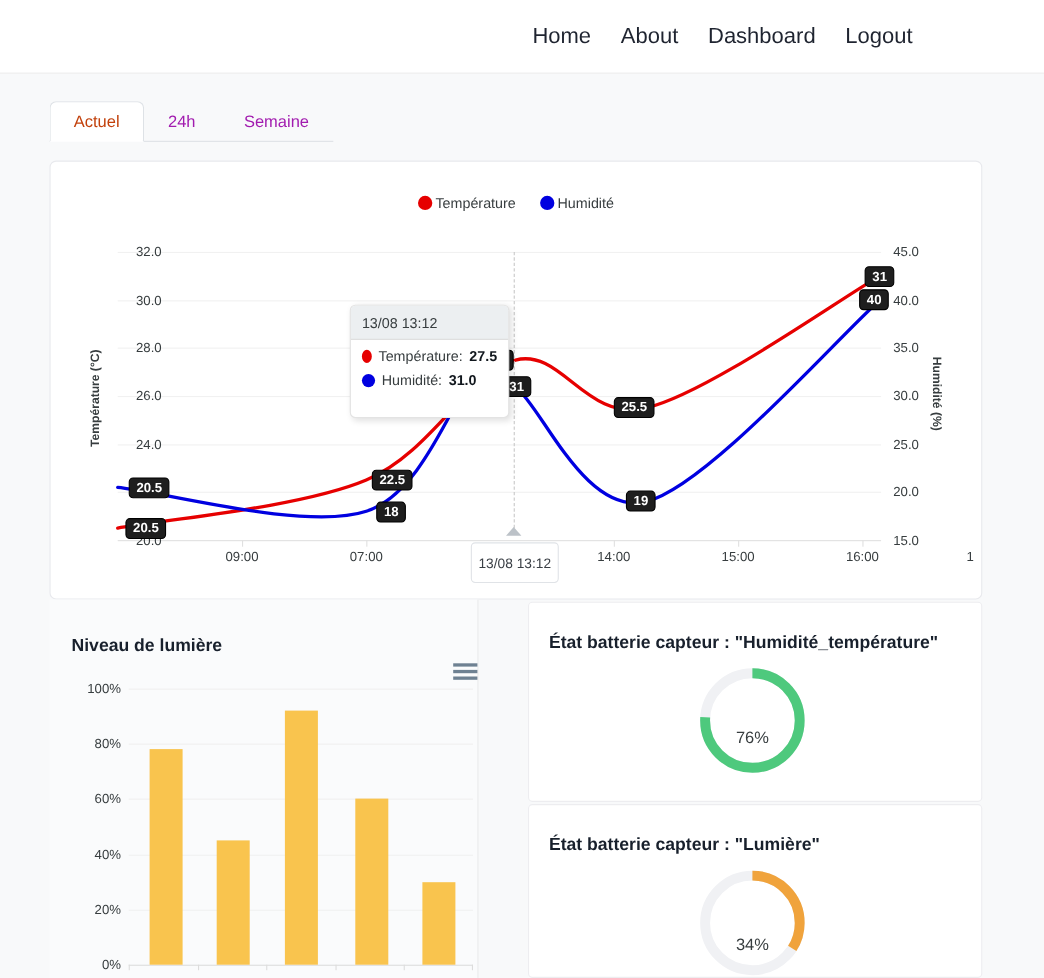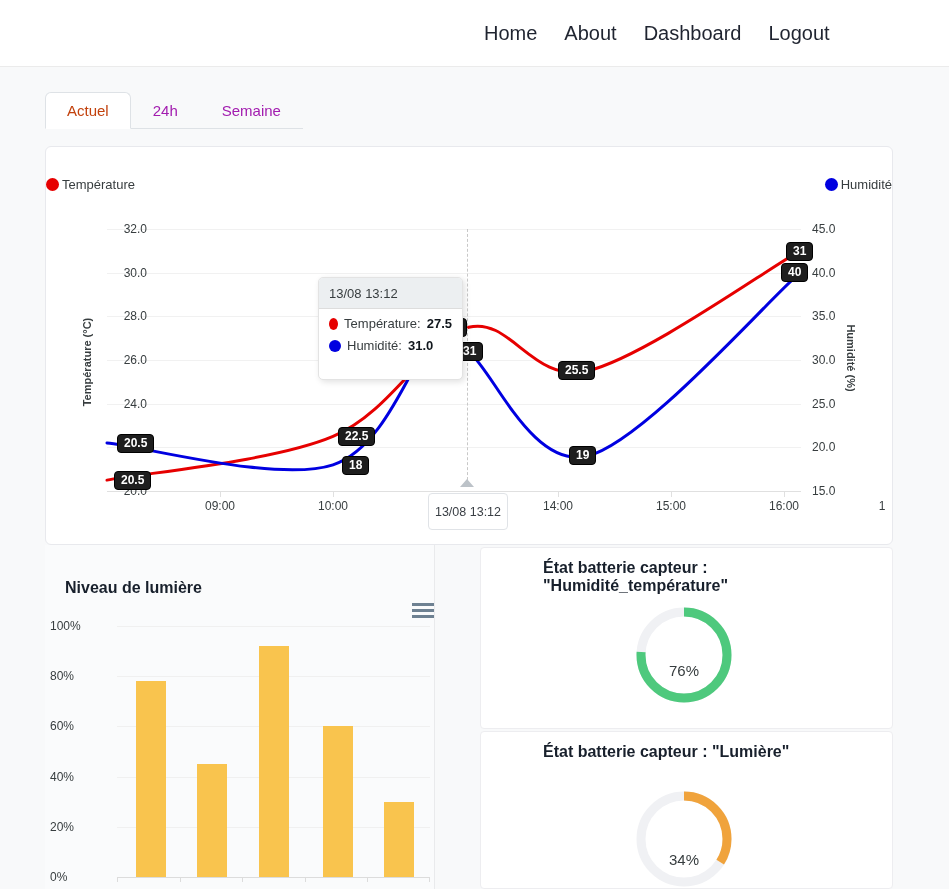--- a/index.html
+++ b/index.html
@@ -19,21 +19,21 @@
   .tab { height:37px; padding:0 21px; display:flex; align-items:center;
          font-size:15px; color:#a21caf; cursor:pointer; border:1px solid transparent;
          border-radius:6px 6px 0 0; }
   .tab.active { background:#fff; color:#c2410c; border-color:#dee2e6 #dee2e6 #fff;
                 margin-bottom:-1px; }
 
   
   #line-card { position:absolute; left:45px; top:146px; width:848px; height:399px;
                background:#fff; border:1px solid #e8e9ed; border-radius:6px; overflow:hidden; }
   #legend { position:absolute; left:0; top:30px; width:100%; display:flex;
-            justify-content:space-between; gap:22px; }
+            justify-content:center; gap:22px; }
   .legend-item { display:flex; align-items:center; gap:3px; font-size:13px; color:#373d3f; cursor:pointer; }
   .dot { width:13px; height:13px; border-radius:50%; display:inline-block; }
   .dot-red { background:#e60000; } .dot-blue { background:#0000e0; }
 
   .gridline { position:absolute; left:61px; width:694px; height:1px; background:#f1f1f1; }
   .axisline { background:#e0e0e0; }
   .ytl { position:absolute; left:55px; width:46px; text-align:right; font-size:12px; color:#373d3f; }
   .ytr { position:absolute; left:766px; width:50px; text-align:left; font-size:12px; color:#373d3f; }
   .xt  { position:absolute; top:352px; width:60px; text-align:center; font-size:12px; color:#373d3f; }
   .xtick { position:absolute; top:344px; width:1px; height:6px; background:#e0e0e0; }
@@ -72,29 +72,29 @@
                 background:#fafbfc; border-right:1px solid #e9eaec; }
   .card-title { font-size:16px; font-weight:bold; color:#18202c; }
   #light-title { position:absolute; left:20px; top:34px; }
   #light-menu { position:absolute; left:367px; top:58px; width:22px; height:15px; cursor:pointer; }
   #light-menu span { display:block; width:22px; height:3px; background:#6e8192; margin-bottom:3px; }
 
   #bar-plot { position:absolute; left:72px; top:81px; width:313px; height:251px; }
   .bgrid { position:absolute; left:0; width:313px; height:1px; background:#f0f0f0; }
   .bgrid.base { background:#dcdcdc; }
   .bar { position:absolute; bottom:0; width:30px; background:#f9c44e; cursor:pointer; }
-  .bylab { position:absolute; left:5px; width:60px; font-size:12px; color:#373d3f; }
+  .bylab { position:absolute; left:5px; width:60px; text-align:right; font-size:12px; color:#373d3f; }
   .btick { position:absolute; width:1px; height:5px; background:#dcdcdc; top:251px; }
 
   
   .bat-card { position:absolute; left:480px; width:413px; background:#fff;
               border:1px solid #ededf0; border-radius:4px; overflow:hidden; }
   #bat1 { top:547px; height:182px; }
   #bat2 { top:731px; height:158px; }
-  .bat-title { position:absolute; left:18px; top:11px;margin-left:44px; }
+  .bat-title { position:absolute; left:18px; top:28px; }
   .donut { position:absolute; left:151px; top:55px; width:104px; height:104px; }
   .donut-label { position:absolute; left:151px; width:104px; text-align:center;
                  font-size:15px; color:#373d3f; }
 </style>
 </head>
 <body>
 
 <div id="navbar">
   <div id="nav-links">
     <a>Home</a>
@@ -149,21 +149,21 @@
 
   <div class="axis-title" id="ax-left">Température (°C)</div>
   <div class="axis-title" id="ax-right">Humidité (%)</div>
 
   <div class="xtick" style="left:174px"></div>
   <div class="xtick" style="left:287px"></div>
   <div class="xtick" style="left:512px"></div>
   <div class="xtick" style="left:625px"></div>
   <div class="xtick" style="left:738px"></div>
   <div class="xt" style="left:144px">09:00</div>
-  <div class="xt" style="left:257px">10:00</div>
+  <div class="xt" style="left:257px">07:00</div>
   <div class="xt" style="left:482px">14:00</div>
   <div class="xt" style="left:595px">15:00</div>
   <div class="xt" style="left:708px">16:00</div>
   <div class="xt" style="left:826px;width:20px">1</div>
 
   <div id="crosshair"></div>
   <div id="crosshair-pointer"></div>
   <div id="crosshair-label">13/08 13:12</div>
 
   <svg id="curves" viewBox="0 0 848 399">

